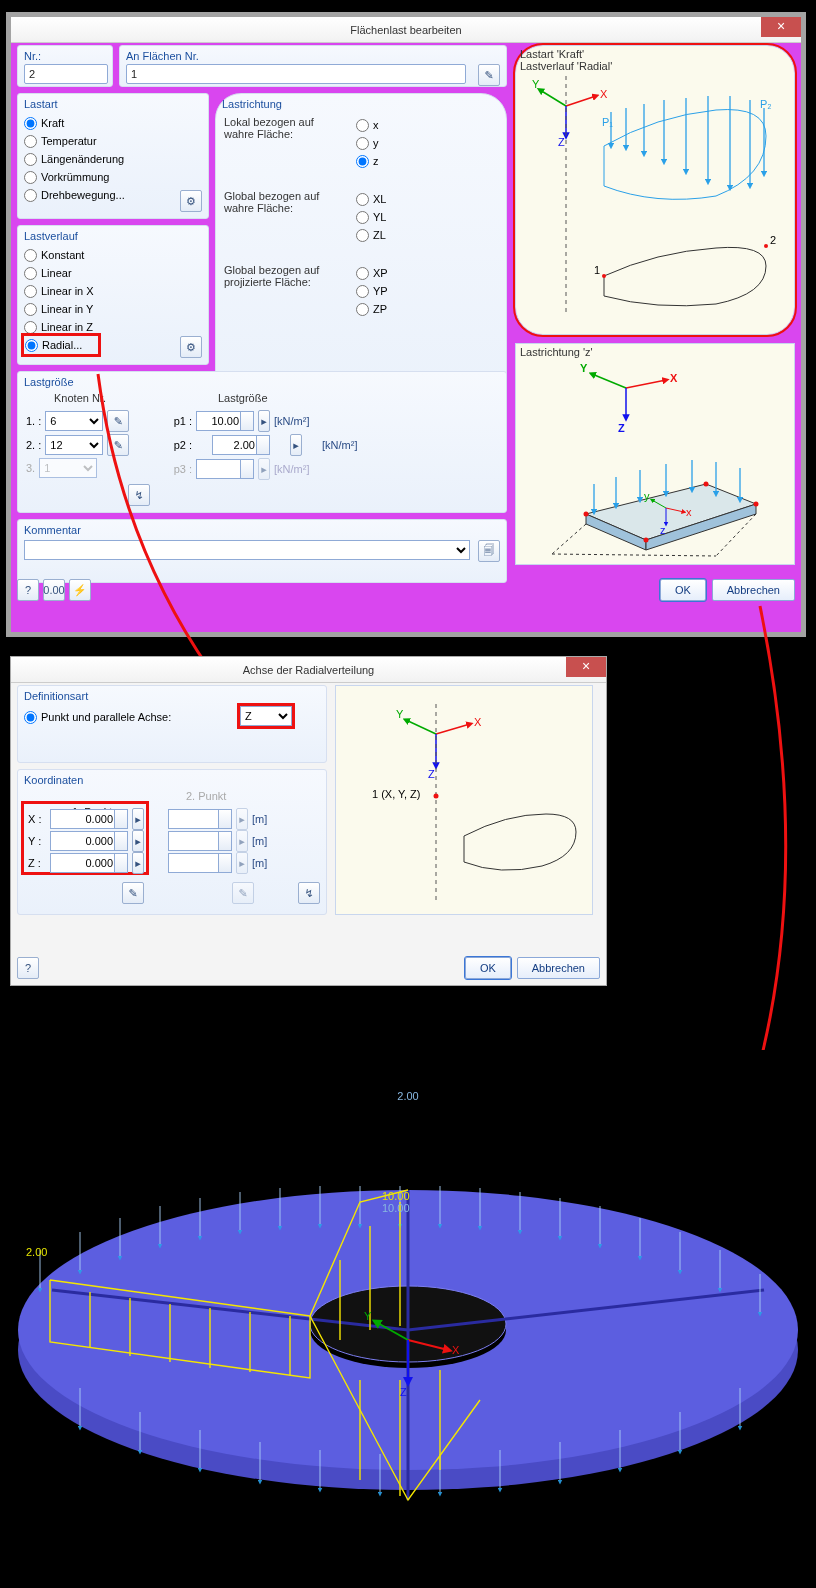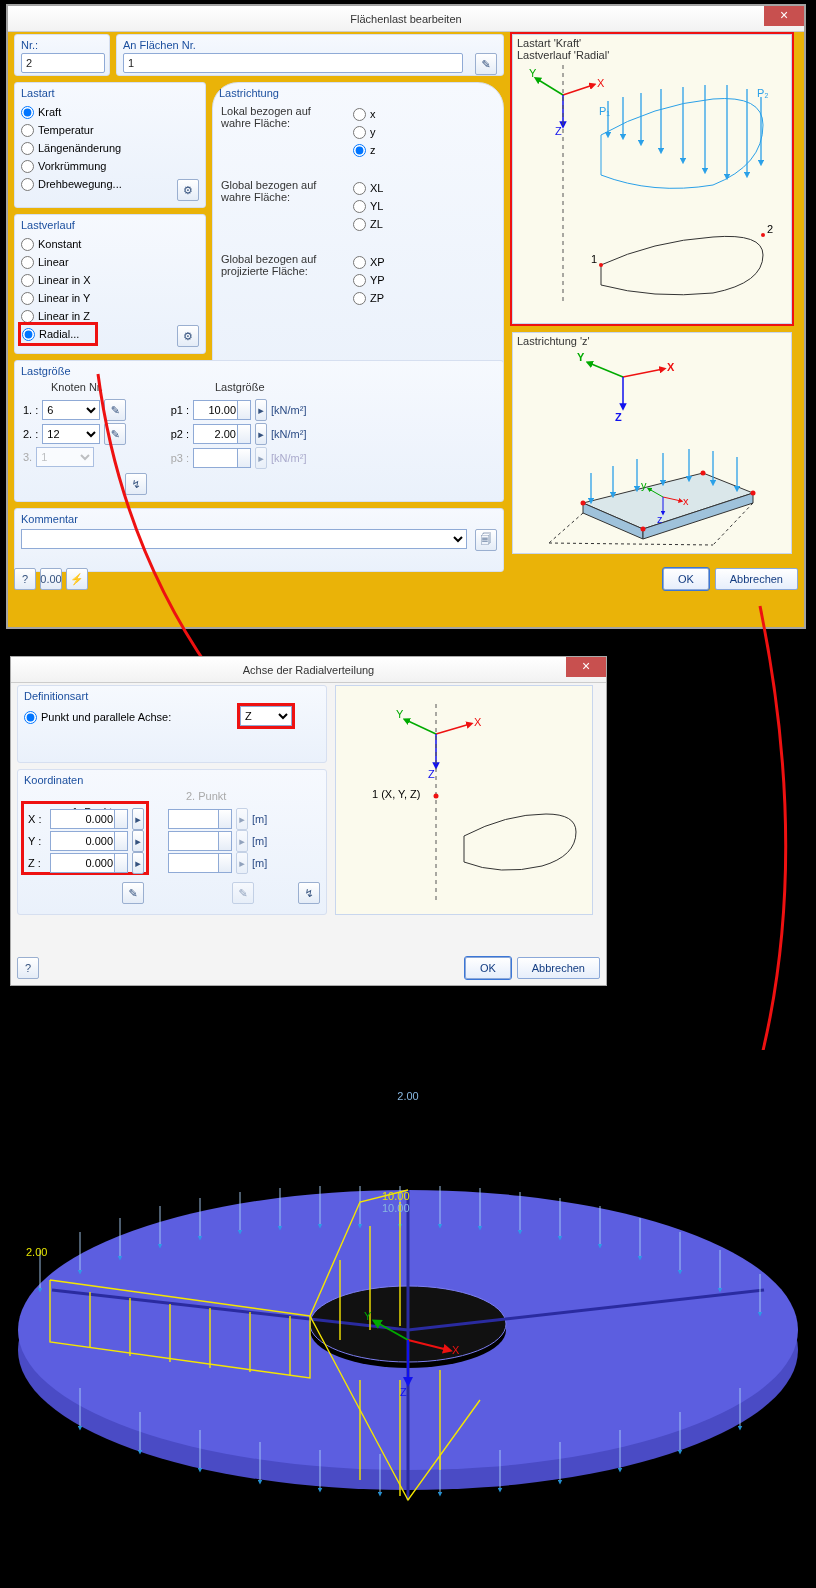--- a/index.html
+++ b/index.html
@@ -1,20 +1,20 @@
 <!DOCTYPE html>
 <html><head>
 <meta charset="utf-8">
 <style>
   * { box-sizing: border-box; font-family: "Segoe UI", Tahoma, sans-serif; font-size: 11px; }
   body { margin:0; padding:0; background:#000; width:816px; }
   .stage { position:relative; width:816px; height:1588px; background:#000; }
   
-  .dlg1 { position:absolute; left:6px; top:4px; width:800px; height:625px;
-          background:#eab308; border:2px solid #a3a3a3; }
+  .dlg1 { position:absolute; left:6px; top:12px; width:800px; height:625px;
+          background:#d946ef; border:5px solid #a3a3a3; }
   .titlebar { height:26px; background:linear-gradient(#fff,#f2f2f2);
               border-bottom:1px solid #ccc; display:flex; align-items:center;
               justify-content:center; position:relative; }
   .titlebar span { color:#333; }
   .closebtn { position:absolute; right:0; top:0; width:40px; height:20px;
               background:#c8504f; color:#fff; text-align:center; line-height:18px;
               font-size:14px; cursor:pointer; }
   .body1 { position:relative; padding:6px; }
   .grp { position:absolute; border:1px solid #d6dff0; border-radius:3px;
          background:linear-gradient(#f6f9fe,#eaf1fb); }
@@ -37,21 +37,21 @@
   .spin::after{ content:""; position:absolute; right:0; top:0; bottom:0; width:12px;
                 border-left:1px solid #8faad6;
                 background:linear-gradient(#fff,#e6edf7); }
   .spin.dis { color:#aaa; }
   .unit { color:#2a4b85; margin-left:0;text-align:center; }
   .hl-red { outline:3px solid #e11; }
   .btn { height:22px; border:1px solid #8ba8d8; background:linear-gradient(#fff,#e6eefb);
          border-radius:2px; padding:0 14px; cursor:pointer; color:#143d82; }
   
   .preview { position:absolute; border:1px solid #c8d6ee; background:#fbfaed; }
-  .preview.redborder { outline:2px solid #e11; }
+  .preview.redborder { outline:2px solid #e11;border-radius:28px; }
   
   .dlg2 { position:absolute; left:10px; top:656px; width:597px; height:330px;
           background:#f4f4f4; border:1px solid #aaa; }
   
   .arrow { position:absolute; pointer-events:none; }
   
   .render { position:absolute; left:0; top:1040px; width:816px; height:548px; }
 </style>
 </head>
 <body>
@@ -201,21 +201,21 @@
             </div>
           <div class="iconbtn" style="width:12px;">▸</div>
           <span class="unit">[kN/m²]</span>
         </div>
 
         <div style="position:absolute;left:8px;top:62px;display:flex;align-items:center;gap:4px;">
           <span>2. :</span>
           <select class="sel" style="width:58px;"><option>12</option></select>
           <div class="iconbtn">✎</div>
         </div>
-        <div style="position:absolute;left:150px;top:62px;display:flex;align-items:center;gap:4px;">
+        <div style="position:absolute;left:150px;top:62px;display:flex;align-items:center;gap:20px;">
           <span style="width:24px;text-align:right;">p2 :</span>
           <div class="spin">
               <span>2.00</span>
             </div>
           <div class="iconbtn" style="width:12px;">▸</div>
           <span class="unit">[kN/m²]</span>
         </div>
 
         <div style="position:absolute;left:8px;top:86px;display:flex;align-items:center;gap:4px;color:#aaa;">
           <span>3. </span>

